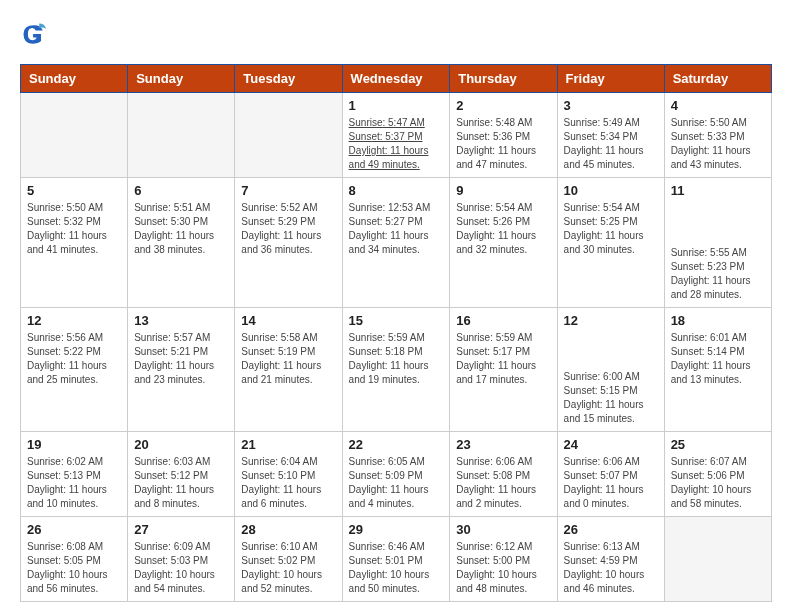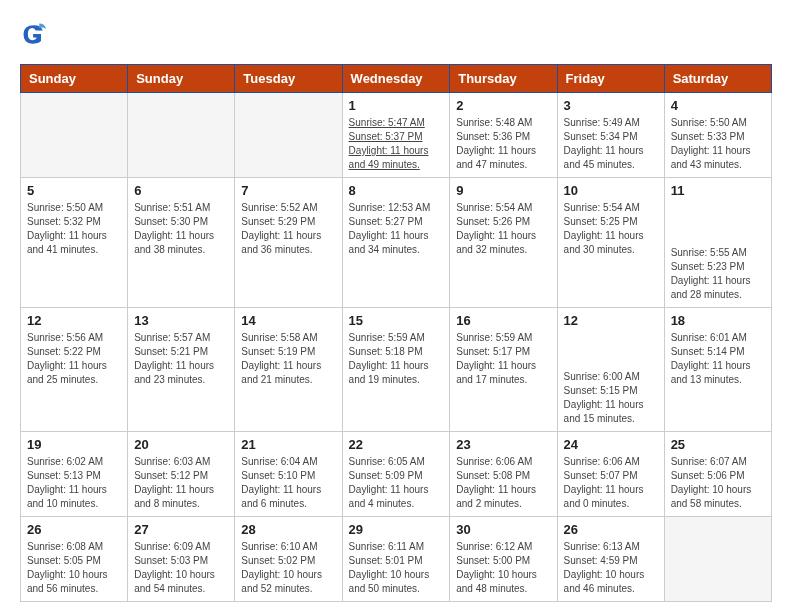--- a/index.html
+++ b/index.html
@@ -314,21 +314,21 @@
         </td>
         <td>
           <div class="day-num">28</div>
           <div class="day-info" style="white-space: pre-line;">Sunrise: 6:10 AM
 Sunset: 5:02 PM
 Daylight: 10 hours
 and 52 minutes.</div>
         </td>
         <td>
           <div class="day-num">29</div>
-          <div class="day-info" style="white-space: pre-line;">Sunrise: 6:11 AM
+          <div class="day-info" style="white-space: pre-line;">Sunrise: 6:46 AM
 Sunset: 5:01 PM
 Daylight: 10 hours
 and 50 minutes.</div>
         </td>
         <td>
           <div class="day-num">30</div>
           <div class="day-info" style="white-space: pre-line;">Sunrise: 6:12 AM
 Sunset: 5:00 PM
 Daylight: 10 hours
 and 48 minutes.</div>

